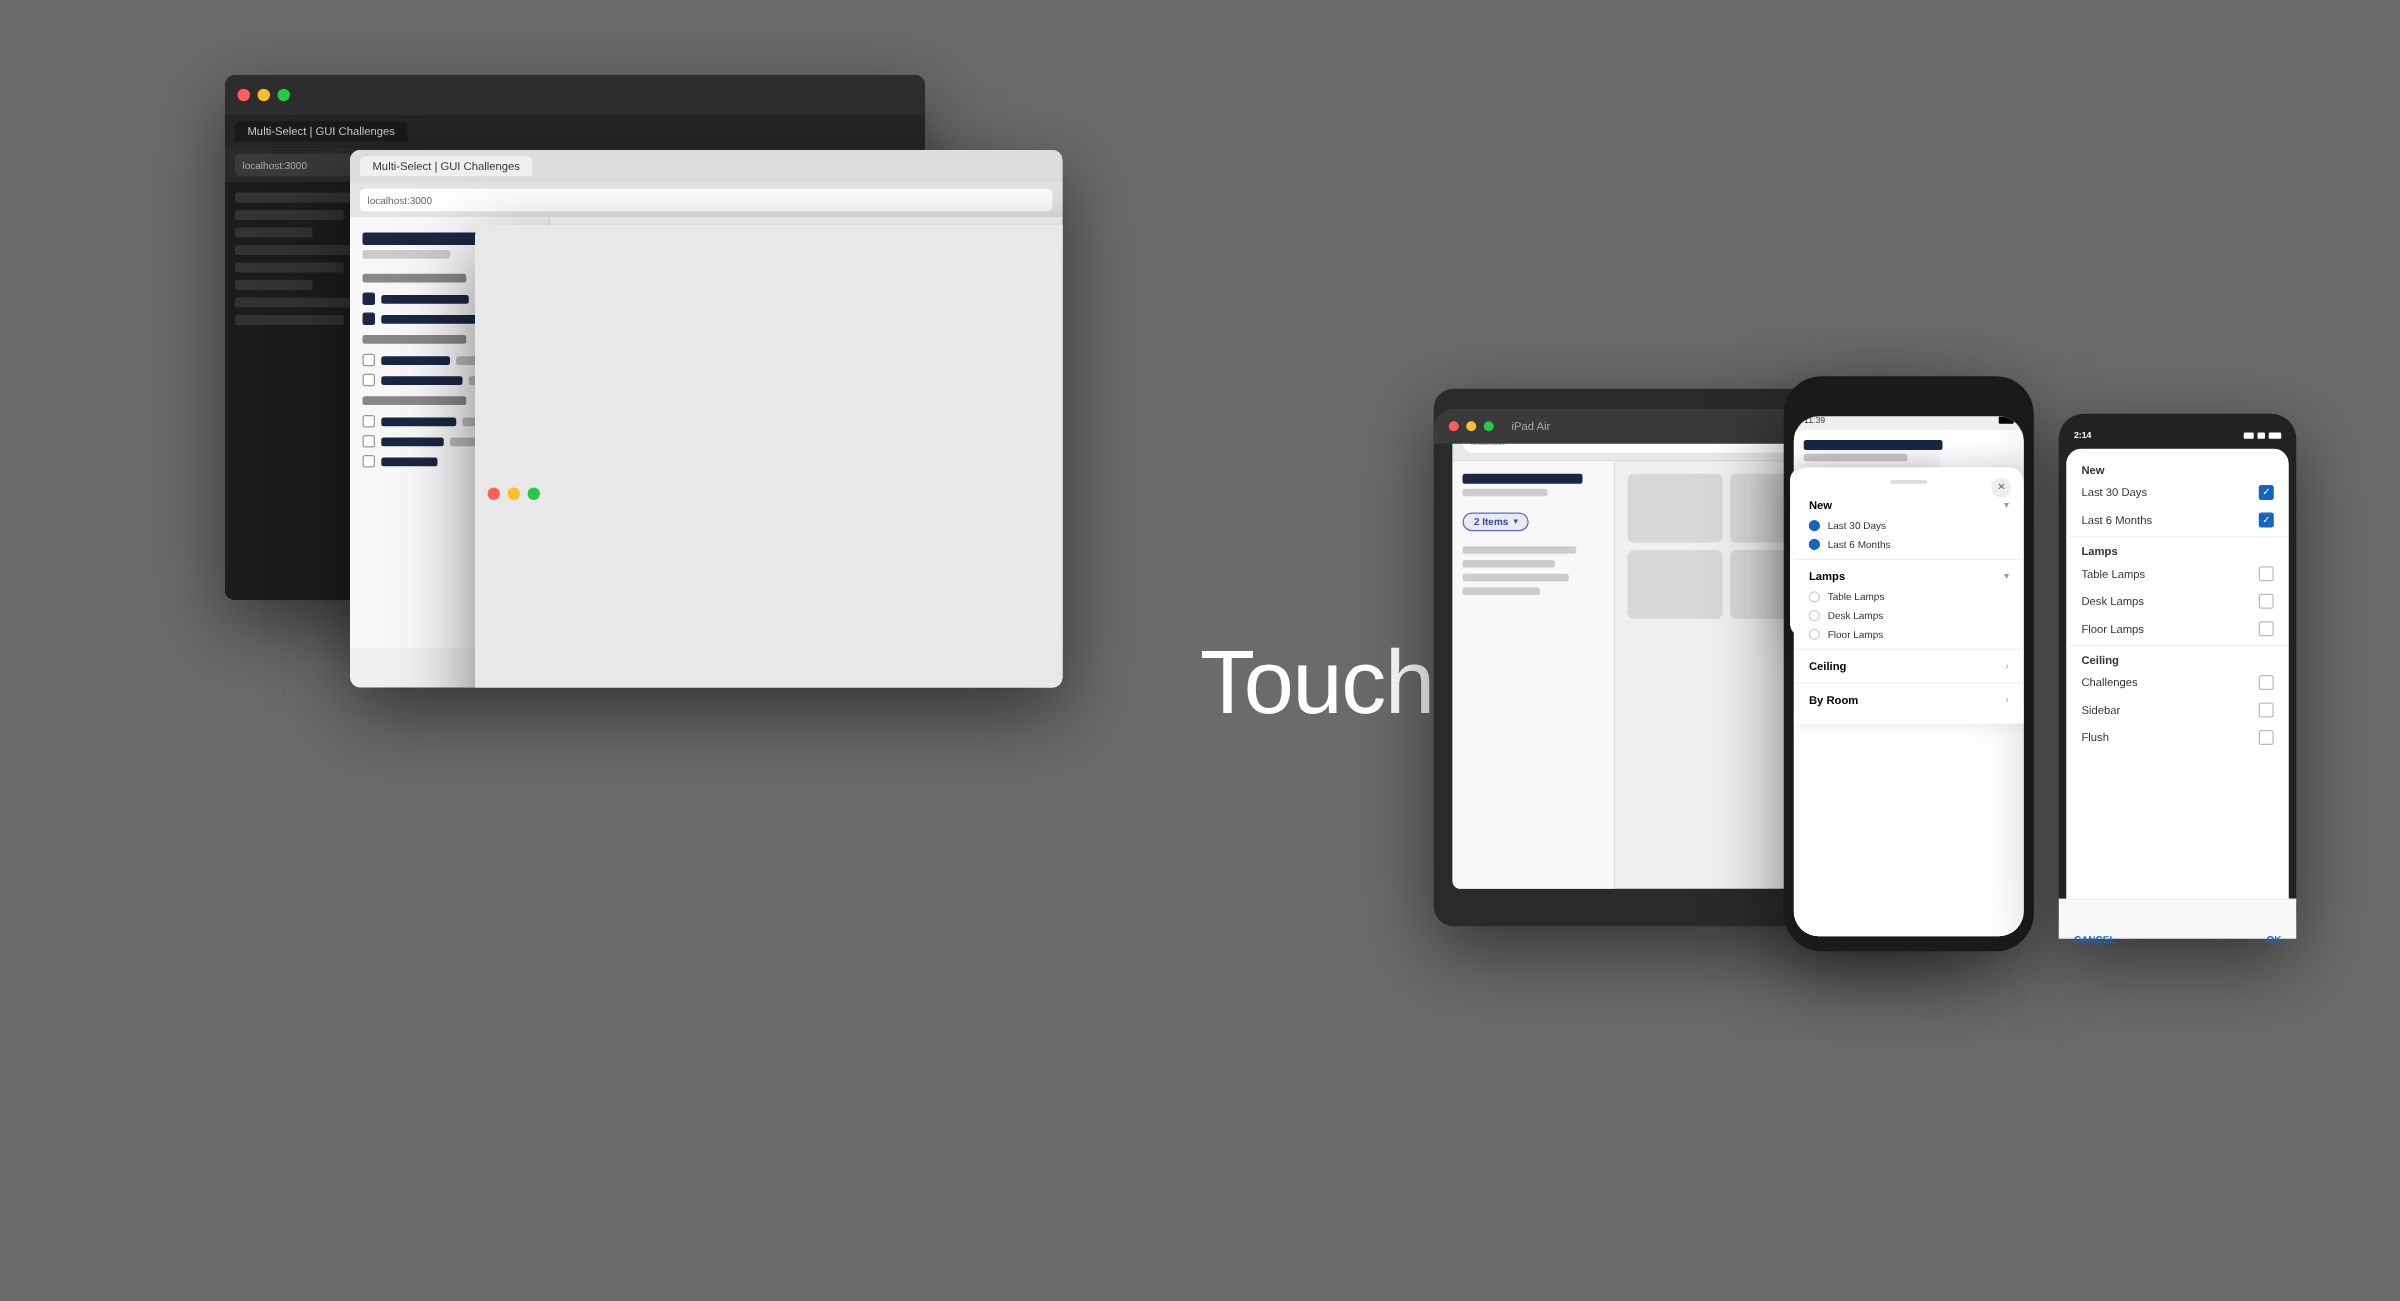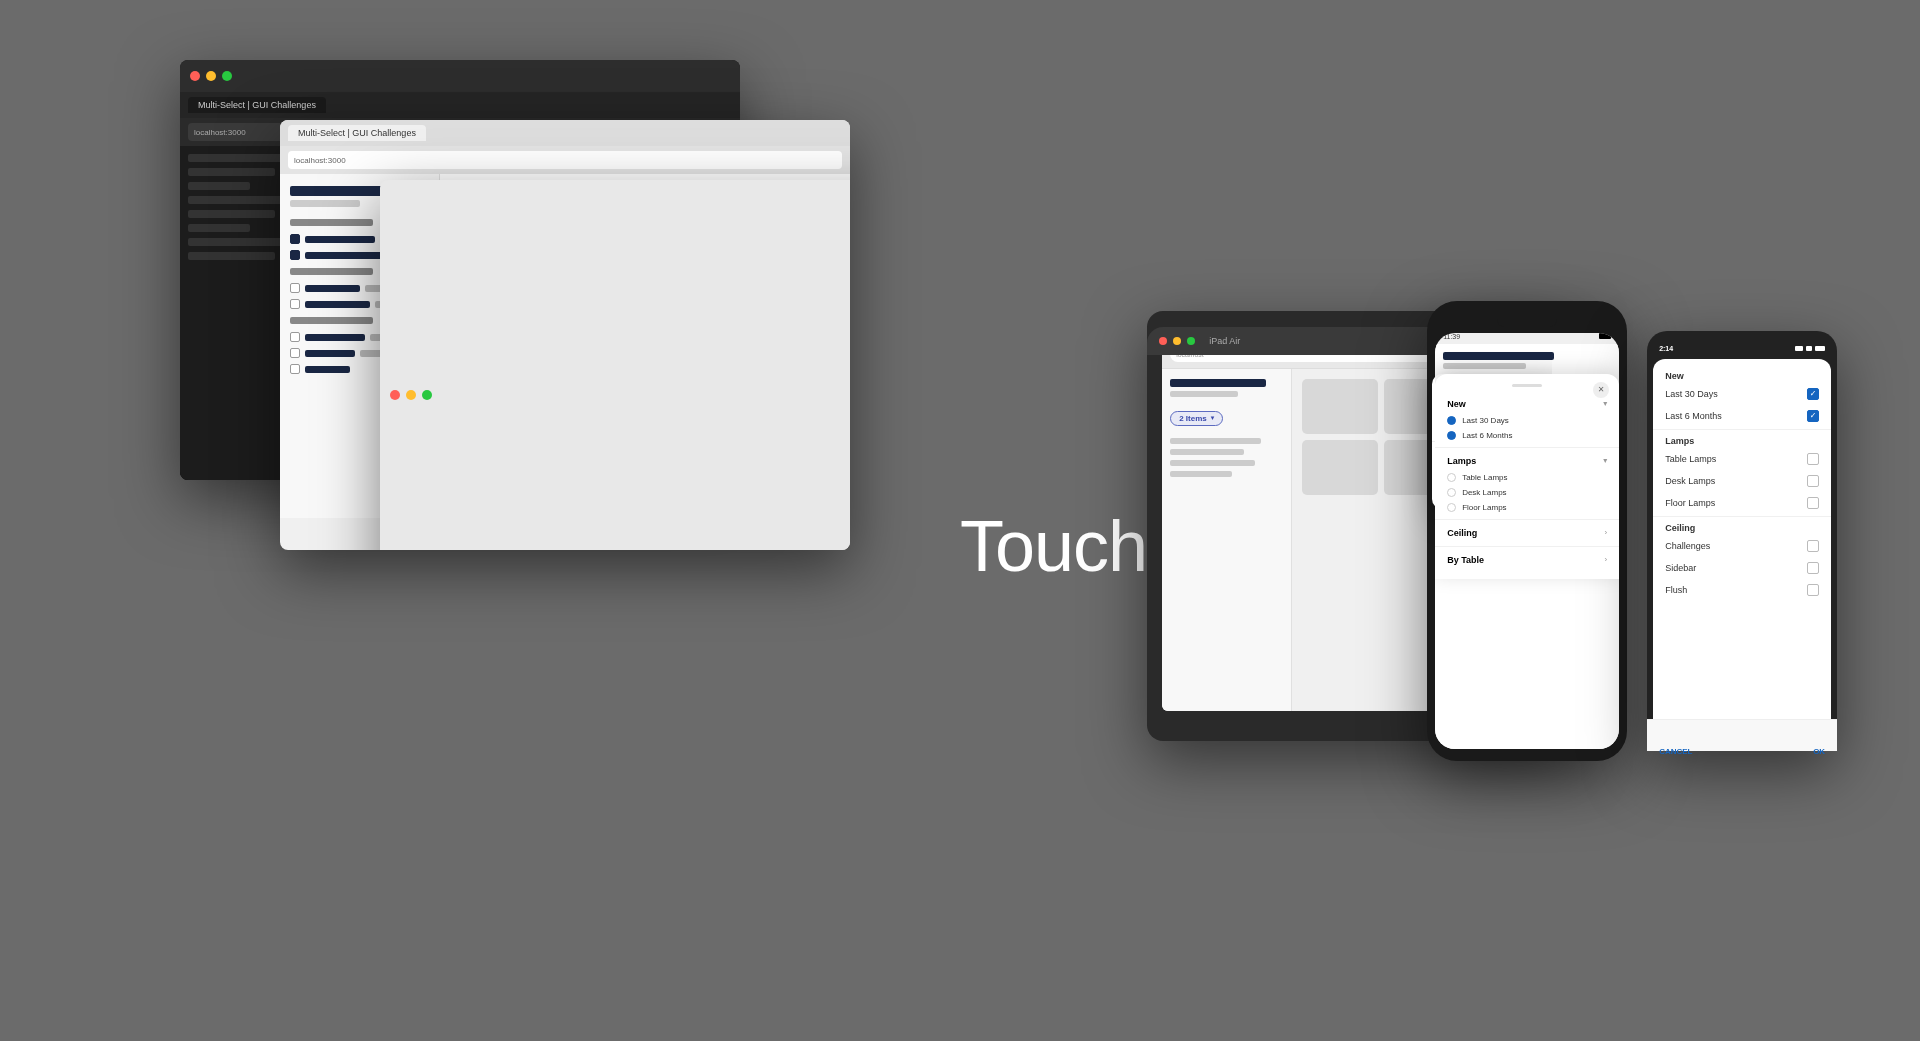--- a/index.html
+++ b/index.html
@@ -1115,21 +1115,21 @@
                 <div class="iphone-dd-header">
                   <span class="iphone-dd-title">Ceiling</span>
                   <span style="font-size:8px;color:#999;">›</span>
                 </div>
               </div>
 
               <div class="iphone-dd-divider"></div>
 
               <div class="iphone-dd-section">
                 <div class="iphone-dd-header">
-                  <span class="iphone-dd-title">By Table</span>
+                  <span class="iphone-dd-title">By Room</span>
                   <span style="font-size:8px;color:#999;">›</span>
                 </div>
               </div>
             </div>
           </div>
         </div>
       </div>
 
       <div class="android-device">
         <div class="android-status">

